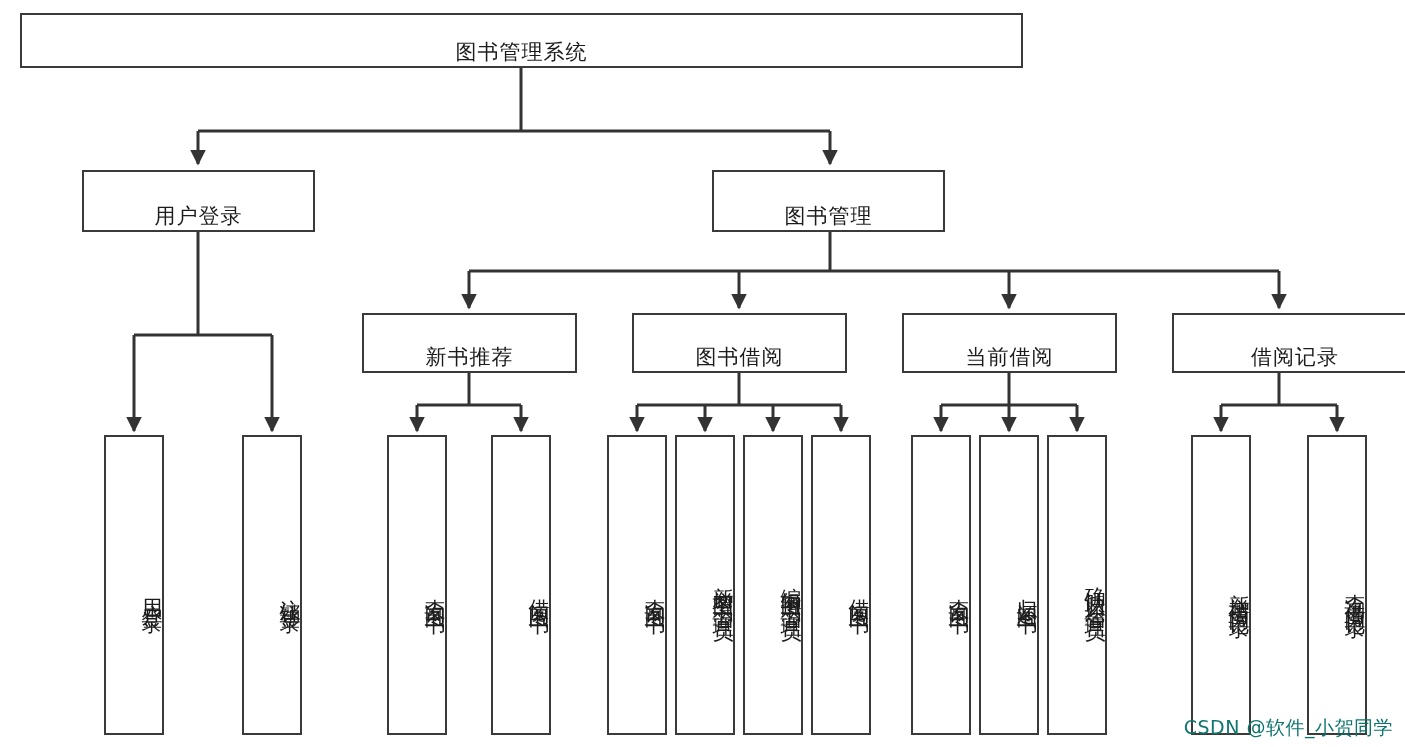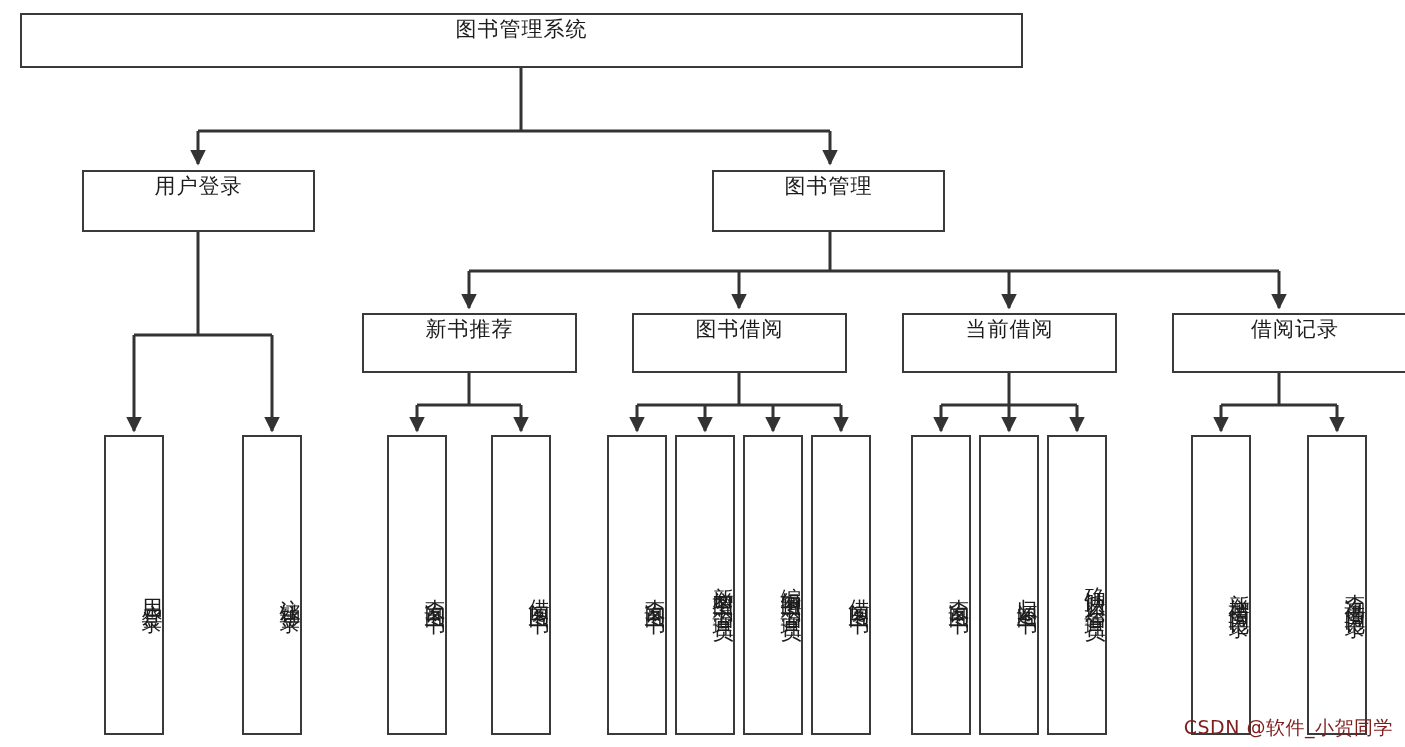--- a/index.html
+++ b/index.html
@@ -23,21 +23,21 @@
     top: 0;
     width: 1405px;
     height: 747px;
   }
   .node {
     position: absolute;
     box-sizing: border-box;
     background: #ffffff;
     border: 2.5px solid #3a3a3a;
     display: flex;
-    align-items: flex-start;
+    align-items: flex-end;
     justify-content: center;
     color: #1c1c1c;
     z-index: 3;
   }
   .node-h {
     font-size: 21px;
     letter-spacing: 1px;
     white-space: nowrap;
   }
   .node-v {
@@ -51,21 +51,21 @@
     padding-top: 14px;
   }
   .node-v span {
     display: inline-block;
   }
   .watermark {
     position: absolute;
     right: 12px;
     bottom: 6px;
     font-size: 19px;
-    color: #7f1d1d;
+    color: #0f766e;
     letter-spacing: 0.5px;
     white-space: nowrap;
     z-index: 5;
   }
 </style>
 </head>
 <body>
 
 <div id="canvas">
 

